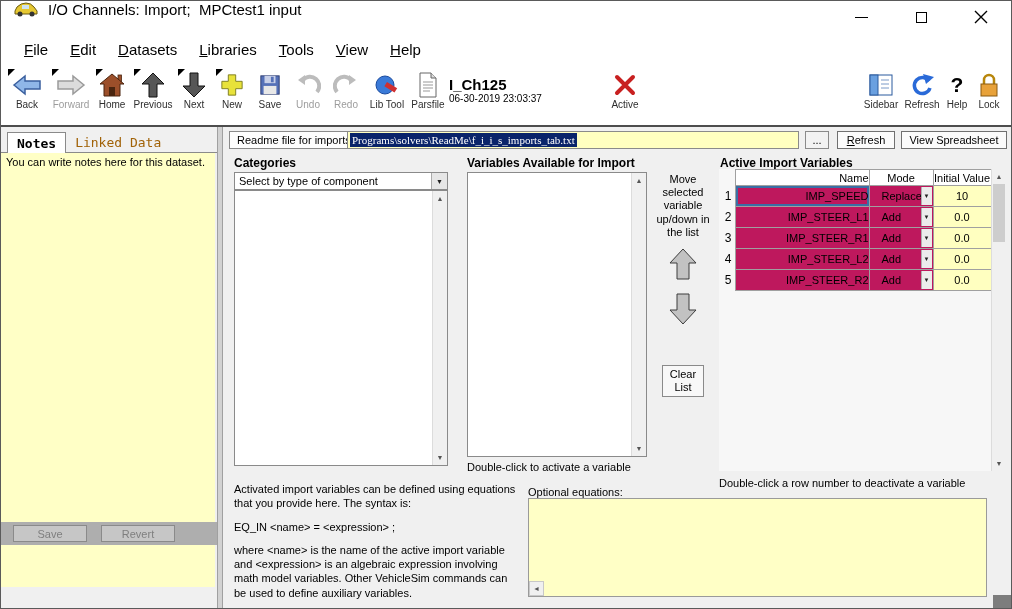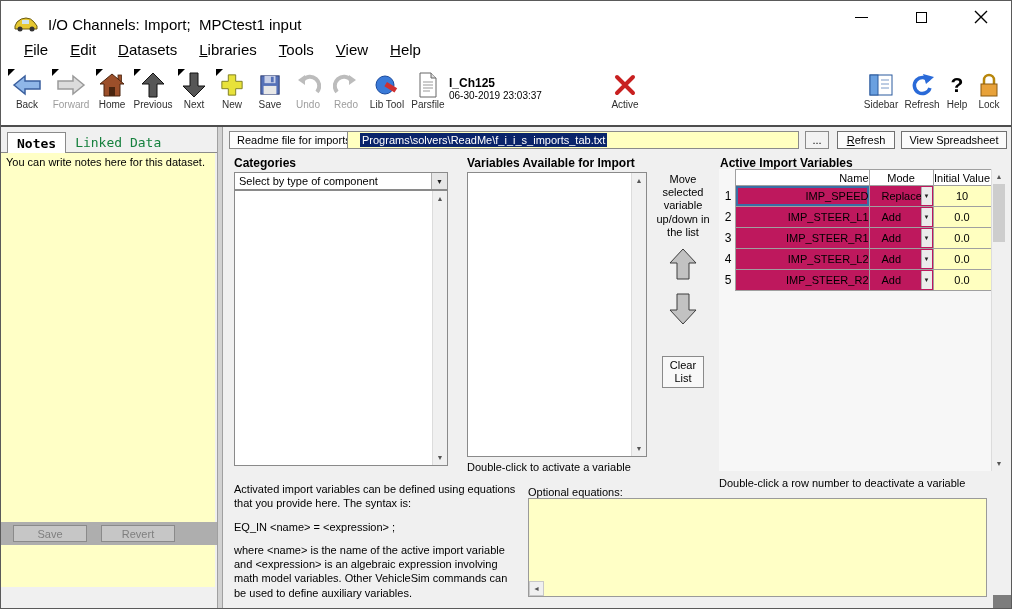--- a/index.html
+++ b/index.html
@@ -1,20 +1,20 @@
 <!DOCTYPE html>
 <html><head>
 <meta charset="utf-8">
 <style>
   * { margin:0; padding:0; box-sizing:border-box; }
   body { width:1012px; height:609px; font-family:"Liberation Sans", sans-serif; background:#fff; }
   .window { position:relative; width:1012px; height:609px; background:#f0f0f0; border:1px solid #5a5a5a; overflow:hidden; }
 
   
-  .titlebar { position:absolute; top:0; left:0; width:100%; height:32px; background:#fff; display:flex; align-items:flex-end; }
+  .titlebar { position:absolute; top:0; left:0; width:100%; height:32px; background:#fff; display:flex; align-items:flex-start; }
   .app-icon { margin-left:12px; display:flex; }
   .title-text { margin-left:9px; font-size:15px; color:#000; white-space:pre; }
   .win-controls { margin-left:auto; display:flex; }
   .win-btn { width:60px; height:32px; display:flex; align-items:center; justify-content:center; }
   .min-glyph { width:13px; border-top:1.5px solid #000; }
   .max-glyph { width:11px; height:11px; border:1.5px solid #000; }
 
   
   .menubar { position:absolute; top:32px; left:0; width:100%; height:32px; background:#fff; display:flex; align-items:center; padding-left:12px;text-align:right; }
   .menu-item { display:inline-block; font-size:15px; padding:5px 11px; color:#000; }
@@ -22,40 +22,40 @@
 
   
   .toolbar { position:absolute; top:64px; left:0; width:100%; height:62px; background:#fff; border-bottom:2px solid #4d4d4d; display:flex; align-items:flex-start; padding:3px 6px 0 4px; }
   .tb-item { position:relative; display:flex; flex-direction:column; align-items:center; padding-top:3px; width:44px; flex:0 0 auto; }
   .tb-item.narrow { width:38px; }
   .tb-icon { height:28px; display:flex; align-items:center; justify-content:center; }
   .tb-label { font-size:10px; color:#2e2e2e; white-space:nowrap; }
   .tb-item.disabled .tb-label { color:#9c9c9c; }
   .tb-item.has-menu::before { content:""; position:absolute; left:3px; top:1px; width:0; height:0; border-top:7px solid #000; border-right:7px solid transparent; }
   .parsfile-info { padding-top:8px; margin-left:2px; width:112px; flex:0 0 auto; }
-  .parsfile-name { font-size:12px; font-weight:bold; color:#000; }
+  .parsfile-name { font-size:15px; font-weight:bold; color:#000; }
   .parsfile-date { font-size:10px; color:#000; }
   .delete-item { margin-left:42px; }
   .tb-spacer { flex:1; }
   .help-glyph { font-size:21px; font-weight:bold; color:#000; }
 
   
   .sidebar { position:absolute; left:0; top:126px; width:216px; height:418px; background:#f0f0f0; }
   .tabbar { position:absolute; top:0; left:0; width:216px; height:26px; display:flex; align-items:flex-end; padding-left:6px; border-bottom:1px solid #8a8a8a; background:#f0f0f0; }
   .tab { font-family:"DejaVu Sans Mono", monospace; font-size:13px; padding:3px 9px 2px; }
   .tab.active { background:#fff; border:1px solid #8a8a8a; border-bottom:none; position:relative; top:1px; font-weight:bold; color:#000; }
-  .tab.inactive { color:#15803d; }
+  .tab.inactive { color:#a16207; }
   .notes-input { position:absolute; left:0; top:26px; width:214px; height:434px; background:#ffffc6; border:none; outline:none; resize:none; font-family:"Liberation Sans", sans-serif; font-size:11px; padding:3px 5px; color:#000; }
   .sidebar-bottom { position:absolute; left:0; bottom:0; width:216px; height:23px; background:#aeaeae; display:flex; align-items:center; gap:14px; padding-left:12px; }
   .gray-btn { width:74px; height:17px; background:#c6c6c6; border:1px solid #8a8a8a; color:#7f7f7f; font-size:11px; display:flex; align-items:center; justify-content:center; }
   .v-divider { position:absolute; left:216px; top:126px; width:6px; height:483px; background:#d2d2d2; border-left:1px solid #a0a0a0; border-right:1px solid #a0a0a0; }
 
   
   .readme-label-btn { position:absolute; left:228px; top:130px; height:18px; padding:0 7px; background:#fdfdfd; border:1px solid #8a8a8a; font-size:11px; display:flex; align-items:center; }
-  .readme-field { position:absolute; left:346px; top:130px; width:452px; height:18px; background:#ffffc0; border:1px solid #8a8a8a; font-size:11px; display:flex; align-items:center; padding-left:12px; overflow:hidden; white-space:nowrap; }
+  .readme-field { position:absolute; left:346px; top:130px; width:452px; height:18px; background:#ffffc0; border:1px solid #8a8a8a; font-size:11px; display:flex; align-items:center; padding-left:2px; overflow:hidden; white-space:nowrap;font-family:Liberation Serif, serif; }
   .readme-selected { background:#0a246a; color:#fff; padding:1px 2px; }
   .browse-btn { position:absolute; left:804px; top:130px; width:24px; height:18px; background:#f2f2f2; border:1px solid #8a8a8a; font-size:11px; display:flex; align-items:center; justify-content:center; }
   .small-btn { background:#fbfbfb; border:1px solid #707070; font-size:11px; display:flex; align-items:center; justify-content:center; }
   .refresh-btn { position:absolute; left:836px; top:130px; width:58px; height:18px; }
   .refresh-btn .btn-text { display:inline-block; }
   .refresh-btn .btn-text::first-letter { text-decoration:underline; }
   .viewss-btn { position:absolute; left:900px; top:130px; width:106px; height:18px; }
 
   
   .sec-title { position:absolute; font-size:12px; font-weight:bold; color:#000; }
@@ -68,21 +68,21 @@
   .listbox { position:absolute; background:#fff; border:1px solid #8a8a8a; }
   .vscroll { position:absolute; top:0; right:0; bottom:0; width:15px; background:#f0f0f0; display:flex; flex-direction:column; border-left:1px solid #dcdcdc; }
   .sb-arrow { height:15px; display:flex; align-items:center; justify-content:center; font-size:7px; color:#555; }
   .sb-track { flex:1; position:relative; }
   .sb-thumb { position:absolute; left:1px; right:1px; top:0; height:58px; background:#cdcdcd; }
 
   
   .mover { position:absolute; left:649px; top:172px; width:66px; text-align:center; }
   .mover-instruction { font-size:11px; line-height:1.2; color:#000; }
   .mover-arrow { margin-top:9px; }
-  .clear-btn { margin:27px auto 0; width:42px; background:#f8f8f8; border:1px solid #8a8a8a; font-size:11px; line-height:1.2; padding:2px 1px; color:#000; }
+  .clear-btn { margin:36px auto 0; width:42px; background:#f8f8f8; border:1px solid #8a8a8a; font-size:11px; line-height:1.2; padding:2px 1px; color:#000; }
 
   
   .aiv-widget { position:absolute; left:718px; top:168px; width:287px; height:302px; background:#f7f7f7; }
   .aiv-table { border-collapse:collapse; table-layout:fixed; width:272px; font-size:11px; }
   .aiv-table th { font-weight:normal; height:16px; border:1px solid #a0a0a0; background:#fff; padding:0; font-size:11px; }
   .aiv-table th.num-col, .aiv-table td.num-col { border:none; background:transparent; text-align:right; padding-right:3px; font-size:12px; }
   .aiv-table td { height:21px; border:1px solid #a0a0a0; background:#be185d; padding:0; }
   .w-num { width:16px; } .w-name { width:134px;text-align:right; } .w-mode { width:64px; } .w-val { width:58px; }
   td.name-cell { padding-left:3px; }
   td.name-cell.focused { box-shadow:inset 0 0 0 2px #3a6ea5; }

